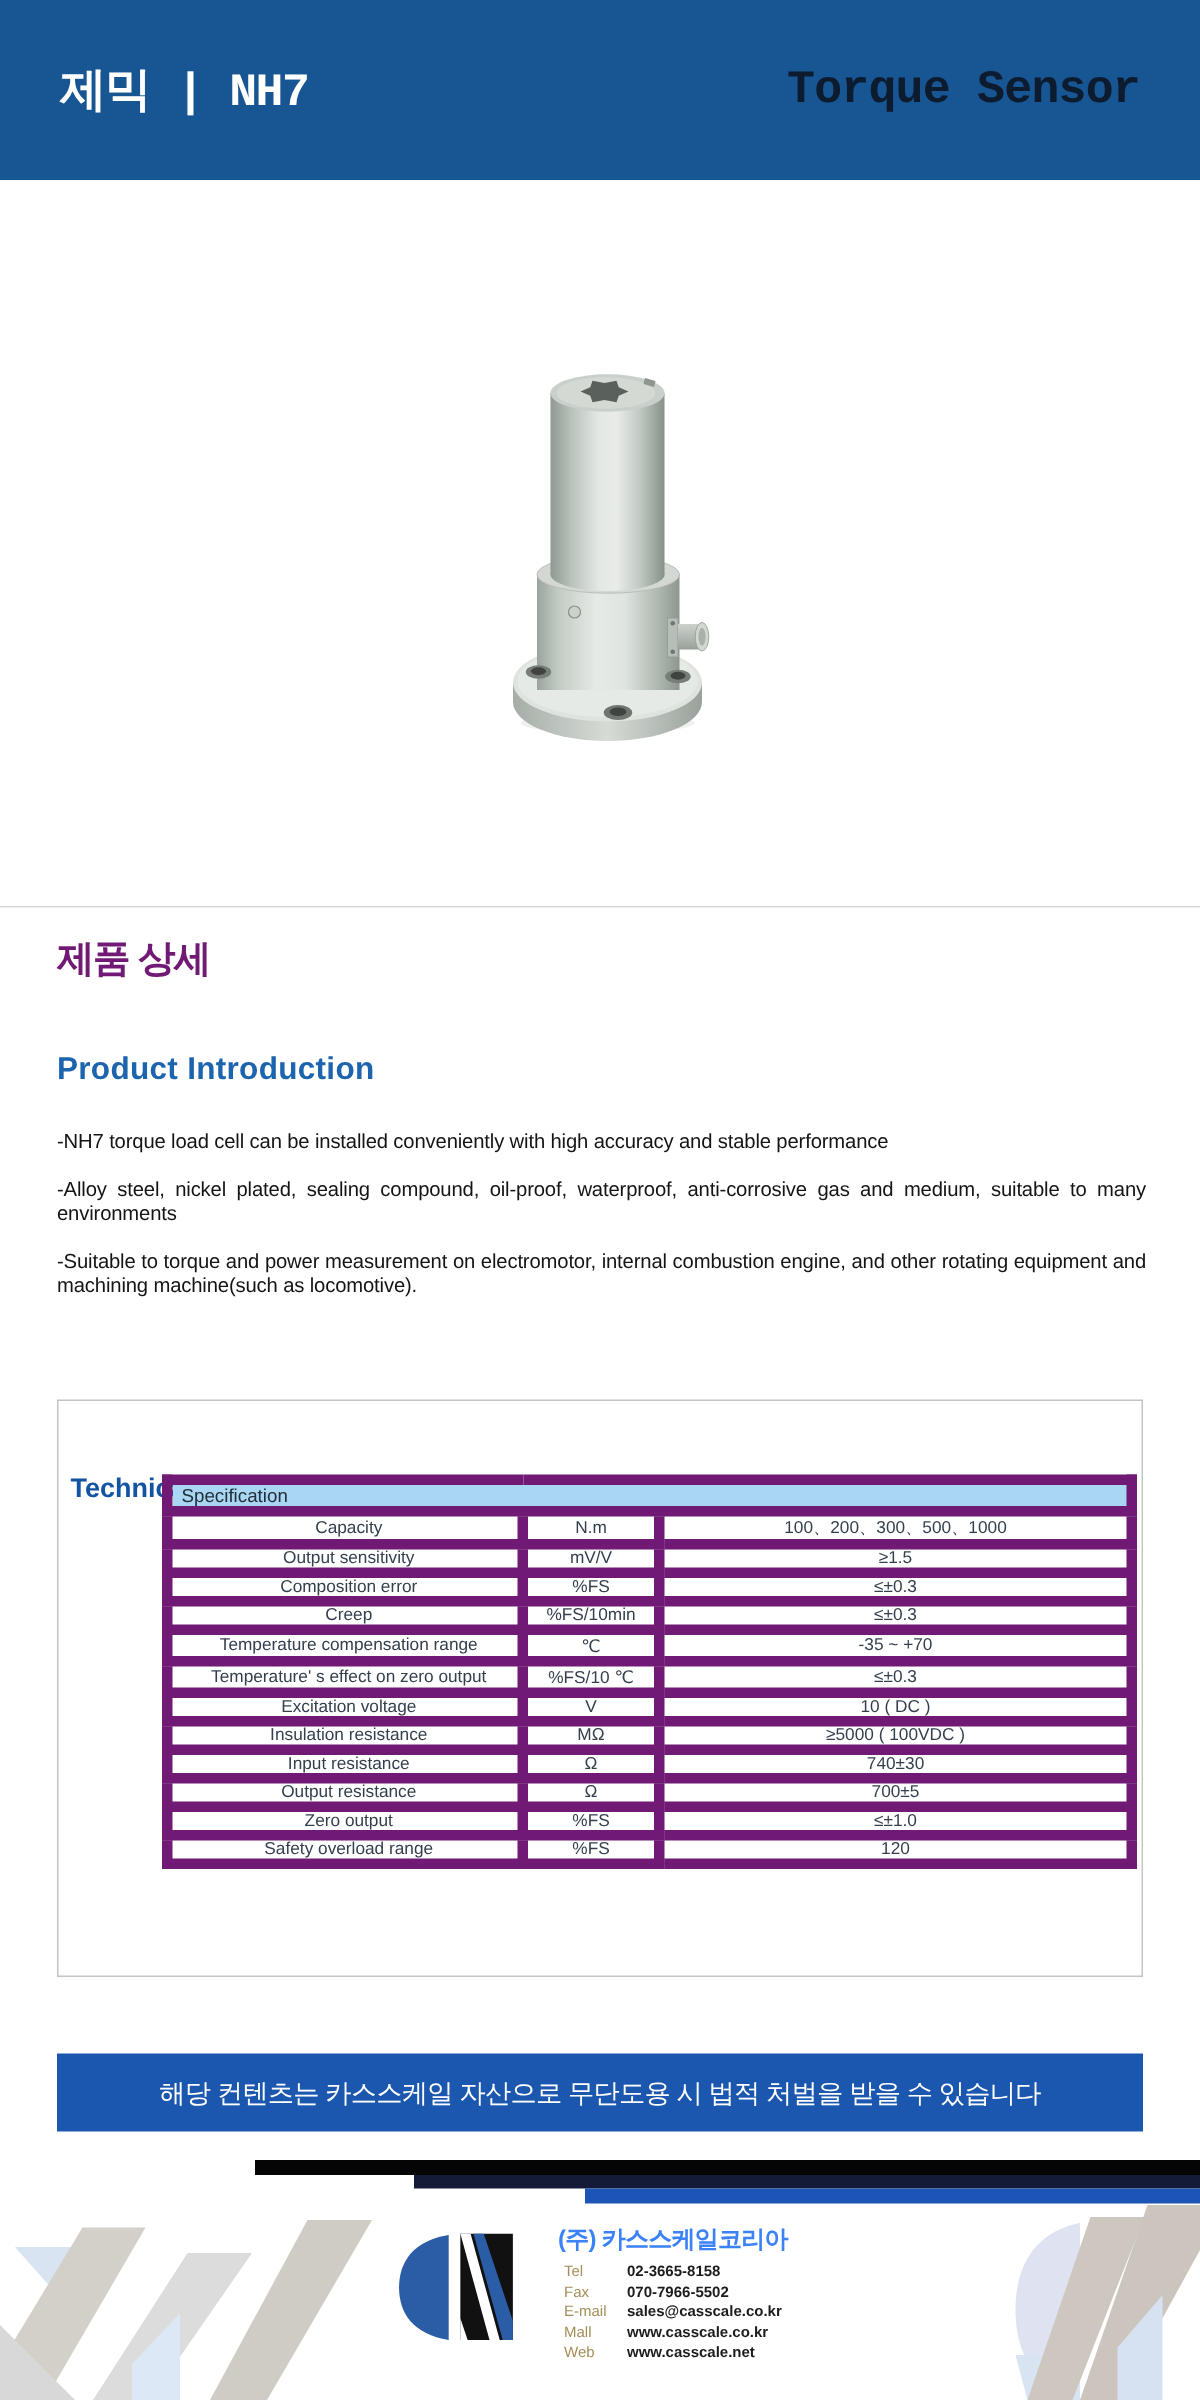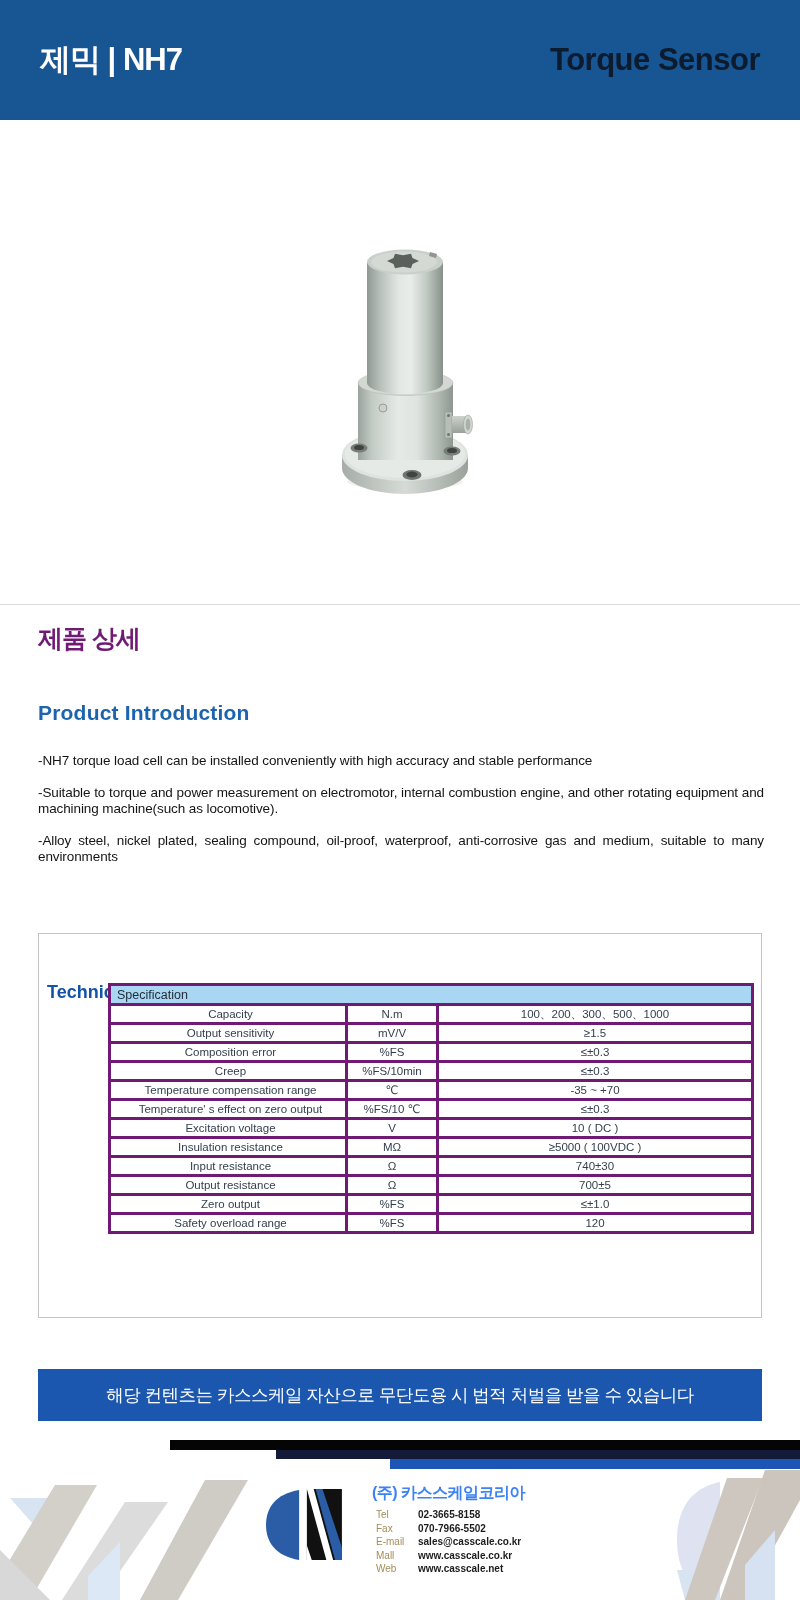--- a/index.html
+++ b/index.html
@@ -2,21 +2,21 @@
 <html><head>
 <meta charset="utf-8">
 <style>
   * { margin:0; padding:0; box-sizing:border-box; }
   html,body { background:#ffffff; }
   body { font-family:"Liberation Sans","DejaVu Sans",sans-serif; }
   .page { position:relative; width:800px; height:1600px; background:#fff; overflow:hidden; margin:0 auto; }
 
   
   .header { position:absolute; left:0; top:0; width:800px; height:120px; background:#175593;
-            display:flex; align-items:center; justify-content:space-between; padding:0 40px; }
+            display:flex; align-items:center; justify-content:space-between; padding:0 40px;font-family:Liberation Mono, monospace; }
   .brand { color:#ffffff; font-size:31px; font-weight:bold; letter-spacing:-1px; }
   .header-title { color:#0d1b2e; font-size:31px; font-weight:bold; letter-spacing:-0.5px; }
 
   
   .sensor-svg { position:absolute; left:333px; top:242px; width:150px; height:252px; }
 
   
   .divider { position:absolute; left:0; top:604px; width:800px; height:1px; background:#d9d9d9; }
 
   .kr-title { position:absolute; left:38px; top:622px; font-size:25px; font-weight:bold; color:#701a75; letter-spacing:-1px; }
@@ -25,21 +25,21 @@
   .paragraphs { position:absolute; left:38px; top:753px; width:726px; }
   .paragraphs p { font-size:13.5px; line-height:16.5px; color:#141414; font-weight:500;
                   text-align:justify; margin-bottom:15px; letter-spacing:-0.1px; }
 
   
   .tech-box { position:absolute; left:38px; top:933px; width:724px; height:385px;
               background:#fff; border:1px solid #c4c4c4; }
   .tech-title { position:absolute; left:8px; top:4px; font-size:18px; font-weight:bold; color:#1353a4;margin-top:44px; }
   .spec-table { position:absolute; left:69px; top:49px; width:643px; border-collapse:collapse;
                 table-layout:fixed; }
-  .spec-table th, .spec-table td { border:3px solid #701a75; color:#333f4d; font-weight:normal;
+  .spec-table th, .spec-table td { border:7px solid #701a75; color:#333f4d; font-weight:normal;
                 overflow:hidden; white-space:nowrap; }
   .spec-table th { background:#a9d6f2; height:20px; text-align:left; padding-left:6px;
                    font-size:12.5px; color:#222e3a; }
   .spec-table td { height:19px; font-size:11.5px; text-align:center; }
   .spec-table td.item { text-align:center; padding-left:5px; }
 
   
   .banner { position:absolute; left:38px; top:1369px; width:724px; height:52px; background:#1b57ae;
             display:flex; align-items:center; justify-content:center; }
   .banner span { color:#ffffff; font-size:17.5px; font-weight:500; letter-spacing:-0.5px; }
@@ -128,22 +128,22 @@
     <ellipse cx="79" cy="232.5" rx="5.6" ry="2.9" fill="#3f4440"></ellipse>
   </svg>
 
   <div class="divider"></div>
 
   <div class="kr-title">제품 상세</div>
   <div class="intro-title">Product Introduction</div>
 
   <div class="paragraphs">
     <p>-NH7 torque load cell can be installed conveniently with high accuracy and stable performance</p>
+    <p>-Alloy steel, nickel plated, sealing compound, oil-proof, waterproof, anti-corrosive gas and medium, suitable to many environments</p>
     <p>-Suitable to torque and power measurement on electromotor, internal combustion engine, and other rotating equipment and machining machine(such as locomotive).</p>
-    <p>-Alloy steel, nickel plated, sealing compound, oil-proof, waterproof, anti-corrosive gas and medium, suitable to many environments</p>
   </div>
 
   <div class="tech-box">
     <div class="tech-title">Technical Index</div>
     <table class="spec-table">
       <colgroup>
           <col style="width:237px">
           <col style="width:91px">
           <col style="width:315px">
         </colgroup>

